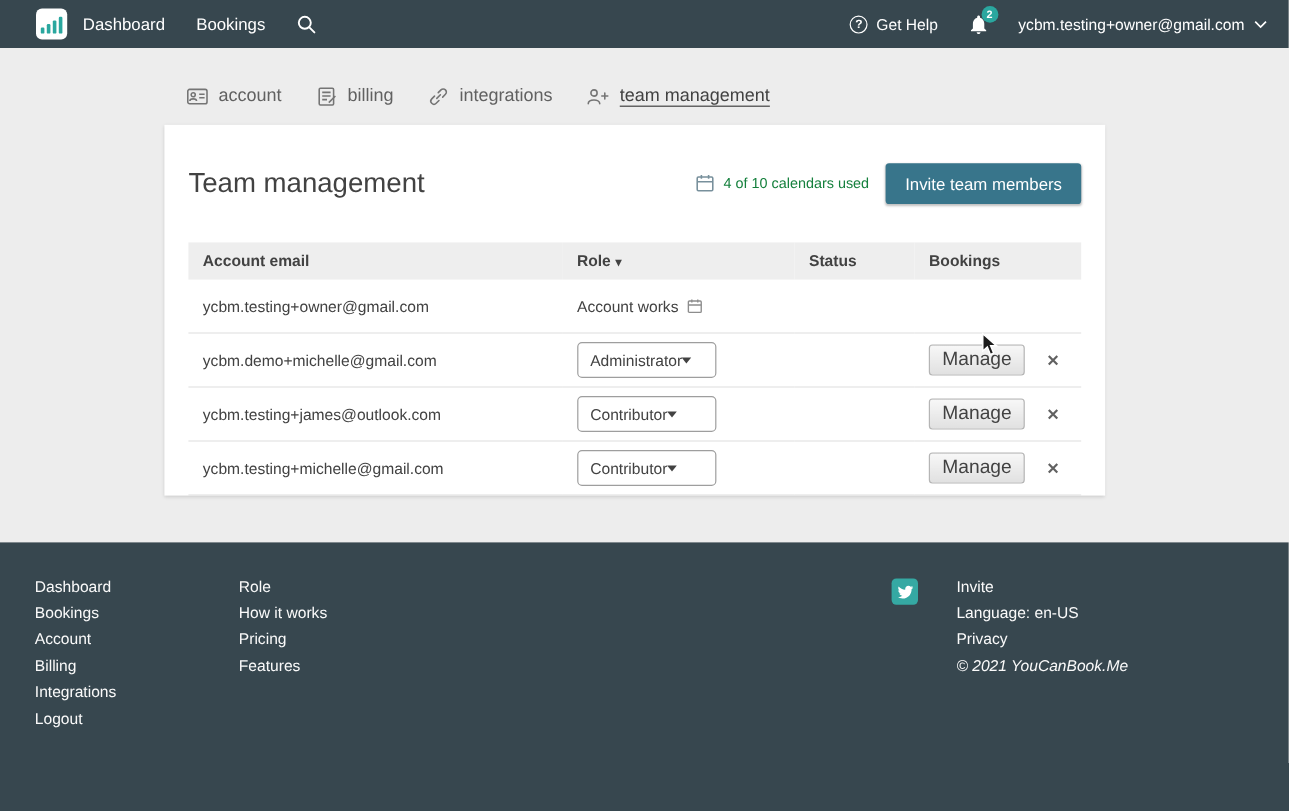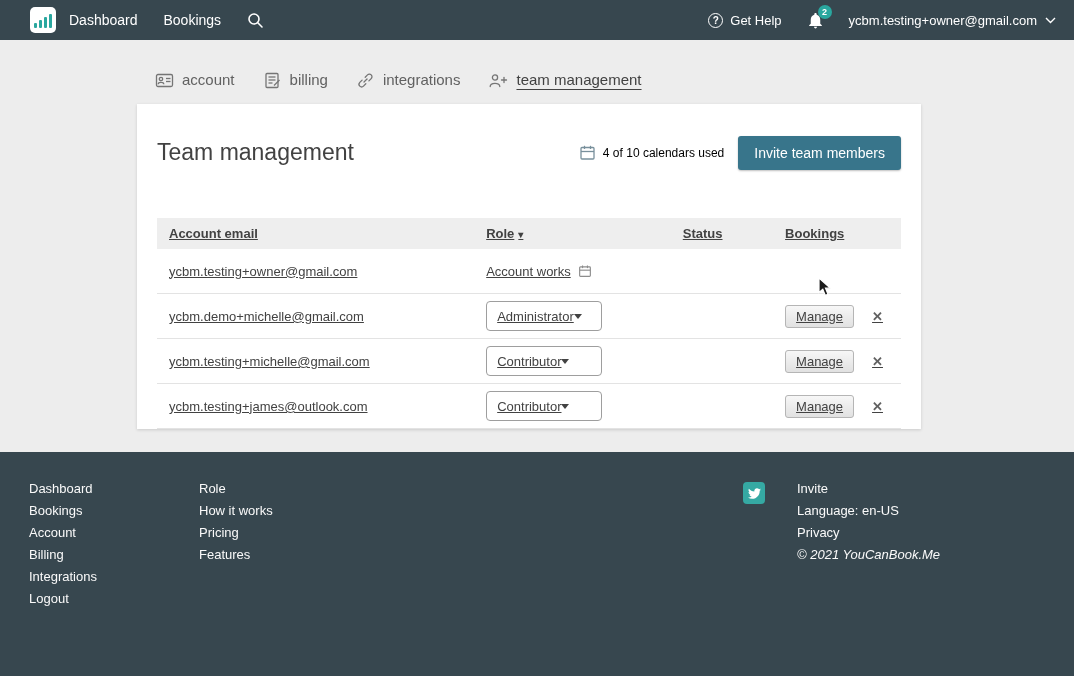--- a/index.html
+++ b/index.html
@@ -49,44 +49,44 @@
   .tab.active .tab-label { text-decoration:underline; text-underline-offset:4px; }
 
   
   .card {
     width:784px; margin:14px 0 0 137px; background:#fff;
     box-shadow:0 1px 3px rgba(0,0,0,.15);
   }
   .card-head { display:flex; align-items:center; justify-content:space-between; padding:20px; }
   .card-title { font-size:23px; font-weight:400; color:#424242; }
   .head-right { display:flex; align-items:center; }
-  .calendars-used { display:flex; align-items:center; gap:7px; font-size:12px; color:#000000; }
+  .calendars-used { display:flex; align-items:center; gap:7px; font-size:12px; color:#15803d; }
   .invite-btn {
     margin-left:14px; background:#38758b; color:#fff; border:none; border-radius:3px;
     font-size:14px; padding:9px 16px; cursor:pointer; font-family:inherit;
     box-shadow:0 1px 2px rgba(0,0,0,.25);
   }
 
   
-  table { width:744px; margin:16px 20px 24px; border-collapse:collapse; font-size:13px; color:#424242;text-decoration:underline; }
+  table { width:744px; margin:0 20px 24px; border-collapse:collapse; font-size:13px; color:#424242; }
   thead tr { background:#eeeeee; }
   th { text-align:left; font-weight:bold; font-size:13px; padding:8px 12px; white-space:nowrap; }
   .sort-caret { font-size:10px; margin-left:4px; }
   tbody td { height:45px; padding:0 12px; border-bottom:1px solid #e3e3e3; }
   .owner-role { display:flex; align-items:center; gap:7px; }
   .role-select {
     width:116px; height:30px; border:1px solid #9e9e9e; border-radius:4px; background:#fff;
     display:flex; align-items:center; justify-content:flex-start;
     padding:0 9px 0 10px; cursor:pointer;
   }
   .caret-down { width:0; height:0; border-left:4px solid transparent; border-right:4px solid transparent; border-top:5px solid #424242; }
   .actions-cell { display:flex; align-items:center; }
   .manage-btn {
     background:linear-gradient(#f7f7f7,#e1e1e1); border:1px solid #b5b5b5; border-radius:3px;
-    font-size:13px; color:#424242; padding:3px 10px; cursor:pointer; font-family:inherit;
+    font-size:16px; color:#424242; padding:3px 10px; cursor:pointer; font-family:inherit;
   }
   .remove-btn { background:none; border:none; color:#616161; font-size:13px; font-weight:bold; margin-left:12px; cursor:pointer; font-family:inherit; }
 
   
   .footer { position:absolute; left:0; top:452px; width:1074px; height:224px; background:#37474f; }
   .fcol { position:absolute; top:26px; display:flex; flex-direction:column; }
   .fcol a, .fcol span { color:#fafafa; font-size:13px; line-height:22px; cursor:pointer; }
   .fcol span.static { cursor:default;font-style:italic; }
   .fcol-1 { left:29px; } .fcol-2 { left:199px; } .fcol-3 { left:370px; } .fcol-4 { left:797px; }
   .social { position:absolute; left:743px; top:30px; }
@@ -241,37 +241,37 @@
         </td>
         <td></td>
         <td>
           <div class="actions-cell">
             <button class="manage-btn">Manage</button>
             <button class="remove-btn">✕</button>
           </div>
         </td>
       </tr>
       <tr>
-        <td>ycbm.testing+michelle@gmail.com</td>
+        <td>ycbm.testing+james@outlook.com</td>
         <td>
           <div class="role-select">
             <span>Contributor</span>
             <span class="caret-down"></span>
           </div>
         </td>
         <td></td>
         <td>
           <div class="actions-cell">
             <button class="manage-btn">Manage</button>
             <button class="remove-btn">✕</button>
           </div>
         </td>
       </tr>
       <tr>
-        <td>ycbm.testing+james@outlook.com</td>
+        <td>ycbm.testing+michelle@gmail.com</td>
         <td>
           <div class="role-select">
             <span>Contributor</span>
             <span class="caret-down"></span>
           </div>
         </td>
         <td></td>
         <td>
           <div class="actions-cell">
             <button class="manage-btn">Manage</button>

